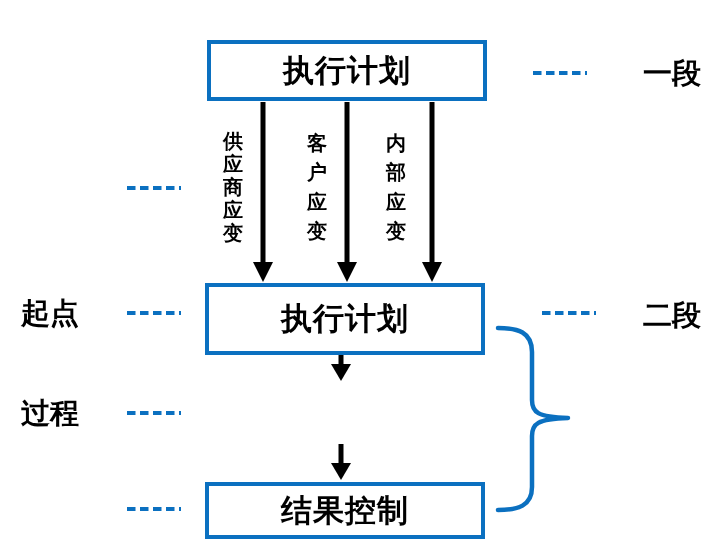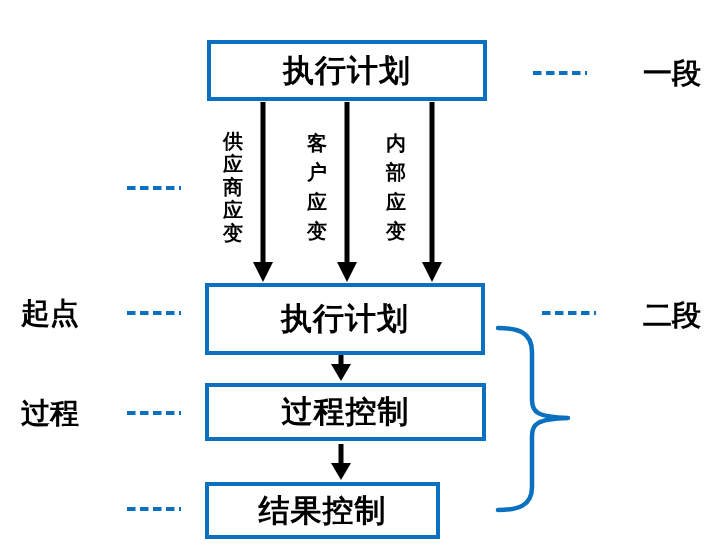--- a/index.html
+++ b/index.html
@@ -35,21 +35,21 @@
     align-items: center;
     justify-content: center;
     font-size: 31px;
     font-weight: bold;
     letter-spacing: 1px;
     z-index: 2;
   }
   .box-preplan { left: 207px; top: 40px;  width: 280px; height: 61px; }
   .box-exec    { left: 205px; top: 283px; width: 280px; height: 72px; }
   .box-process { left: 205px; top: 383px; width: 281px; height: 58px; }
-  .box-result  { left: 205px; top: 482px; width: 235px; height: 57px; }
+  .box-result  { left: 205px; top: 482px; width: 280px; height: 57px; }
 
   .branch-label {
     position: absolute;
     display: flex;
     flex-direction: column;
     justify-content: space-between;
     align-items: center;
     width: 24px;
     font-size: 20px;
     font-weight: bold;
@@ -118,21 +118,20 @@
              C 518 328, 532 332, 532 352
              L 532 400
              C 532 412, 537 417, 568 418
              C 537 419, 532 424, 532 436
              L 532 487
              C 532 506, 518 510, 498 510"></path>
   </svg>
 
   <div class="flow-box box-preplan">执行计划</div>
   <div class="flow-box box-exec">执行计划</div>
-  <div class="flow-box box-process">过程控制</div>
   <div class="flow-box box-result">结果控制</div>
 
   <div class="branch-label branch-supplier">
       <div>供</div>
       <div>应</div>
       <div>商</div>
       <div>应</div>
       <div>变</div>
     </div>
   <div class="branch-label branch-customer">

